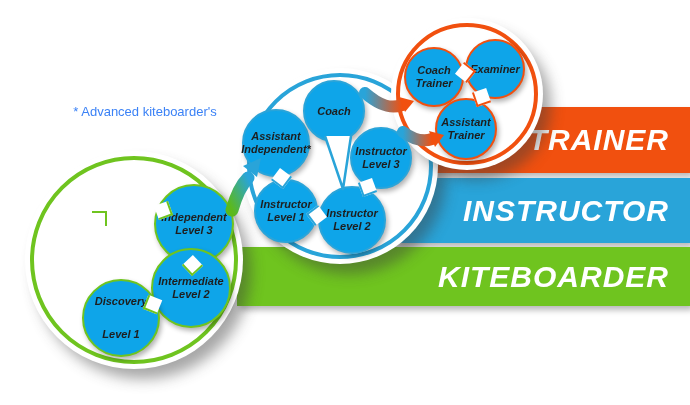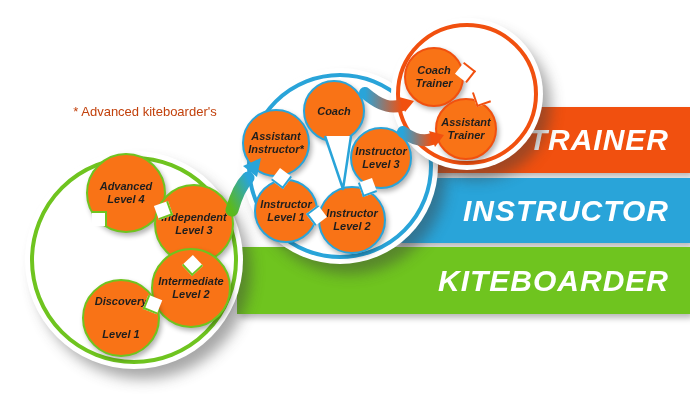--- a/index.html
+++ b/index.html
@@ -14,25 +14,25 @@
     padding-right:21px; z-index:1; box-shadow:3px 4px 6px rgba(0,0,0,0.28);
   }
   
   .big-circle {
     position:absolute; border-radius:50%; background:#fff; box-sizing:border-box; z-index:2;
     box-shadow:0 0 0 5px #fff, 9px 11px 14px 4px rgba(60,60,60,0.45);
   }
   
   .note {
     position:absolute; left:50px; top:104px; width:190px; text-align:center;
-    font-size:13px; line-height:16px; color:#c2410c; z-index:2;
+    font-size:13px; line-height:16px; color:#3b82f6; z-index:2;
   }
   
   .bubble {
-    position:absolute; background:#f97316; border-radius:50%; box-sizing:border-box; z-index:3;
+    position:absolute; background:#0ea5e9; border-radius:50%; box-sizing:border-box; z-index:3;
     display:flex; flex-direction:column; align-items:center; justify-content:center;
     text-align:center; font-style:italic; font-weight:600; font-size:11px; line-height:13px;
     color:#1e1e1e; box-shadow:2px 3px 5px rgba(0,0,0,0.3); white-space:nowrap;
   }
   .bubble span { display:block; }
   
   .tail {
     position:absolute; width:15px; height:15px; background:#fff; z-index:4; box-sizing:border-box;
   }
   
@@ -42,72 +42,71 @@
 <body>
 
 <div id="stage">
 
   <div class="band" style="top:107px; height:66px; left:420px; background:#F1500F;">
     <span>TRAINER</span>
   </div>
   <div class="band" style="top:178px; height:65px; left:395px; background:#29A4D9;">
     <span>INSTRUCTOR</span>
   </div>
-  <div class="band" style="top:247px; height:67px; left:237px; background:#6FC41F;">
+  <div class="band" style="top:247px; height:59px; left:237px; background:#6FC41F;">
     <span>KITEBOARDER</span>
   </div>
 
   <div class="big-circle" style="left:30px; top:156px; width:208px; height:208px; border:4px solid #6FC41F;"></div>
   <div class="big-circle" style="left:247px; top:73px; width:186px; height:186px; border:4px solid #29A4D9;"></div>
   <div class="big-circle" style="left:396px; top:23px; width:142px; height:142px; border:4px solid #F1500F;"></div>
 
   <div class="note">
     <span>* Advanced kiteboarder's</span><br>
   </div>
 
-  <div class="bubble" style="left:86px; top:153px; width:80px; height:80px; border:2.5px solid #6FC41F;">
-    <span>Advanced</span>
-    <span>Level 4</span>
-  </div>
   <div class="bubble" style="left:154px; top:184px; width:80px; height:80px; border:2.5px solid #6FC41F;">
     <span>Independent</span>
     <span>Level 3</span>
   </div>
   <div class="bubble" style="left:151px; top:248px; width:80px; height:80px; border:2.5px solid #6FC41F;">
     <span>Intermediate</span>
     <span>Level 2</span>
   </div>
   <div class="bubble" style="left:82px; top:279px; width:78px; height:78px; border:2.5px solid #6FC41F;gap:20px;">
     <span>Discovery</span>
     <span>Level 1</span>
   </div>
 
   <div class="bubble" style="left:242px; top:109px; width:68px; height:68px; border:2.5px solid #29A4D9;">
     <span>Assistant</span>
-    <span>Instructor*</span>
+    <span>Independent*</span>
   </div>
   <div class="bubble" style="left:303px; top:80px; width:62px; height:62px; border:2.5px solid #29A4D9;">
     <span>Coach</span>
   </div>
   <div class="bubble" style="left:350px; top:127px; width:62px; height:62px; border:2.5px solid #29A4D9;">
     <span>Instructor</span>
     <span>Level 3</span>
   </div>
   <div class="bubble" style="left:254px; top:179px; width:64px; height:64px; border:2.5px solid #29A4D9;">
     <span>Instructor</span>
     <span>Level 1</span>
   </div>
   <div class="bubble" style="left:318px; top:186px; width:68px; height:68px; border:2.5px solid #29A4D9;">
     <span>Instructor</span>
     <span>Level 2</span>
   </div>
 
   <div class="bubble" style="left:404px; top:47px; width:60px; height:60px; border:2.5px solid #F1500F;">
     <span>Coach</span>
     <span>Trainer</span>
+  </div>
+  <div class="bubble" style="left:465px; top:39px; width:60px; height:60px; border:2.5px solid #F1500F;">
+    <span>Examiner</span>
   </div>
   <div class="bubble" style="left:435px; top:98px; width:62px; height:62px; border:2.5px solid #F1500F;">
     <span>Assistant</span>
     <span>Trainer</span>
   </div>
 
   <div class="tail" style="left:92px; top:211px; border-right:2.5px solid #6FC41F; border-bottom:2.5px solid #6FC41F; transform:rotate(-90deg);"></div>
   <div class="tail" style="left:156px; top:203px; border-right:2.5px solid #6FC41F; border-bottom:2.5px solid #6FC41F; transform:rotate(-20deg);"></div>
   <div class="tail" style="left:185px; top:258px; border-right:2.5px solid #6FC41F; border-bottom:2.5px solid #6FC41F; transform:rotate(47deg);"></div>
   <div class="tail" style="left:145px; top:297px; border-right:2.5px solid #6FC41F; border-bottom:2.5px solid #6FC41F; transform:rotate(112deg);"></div>

